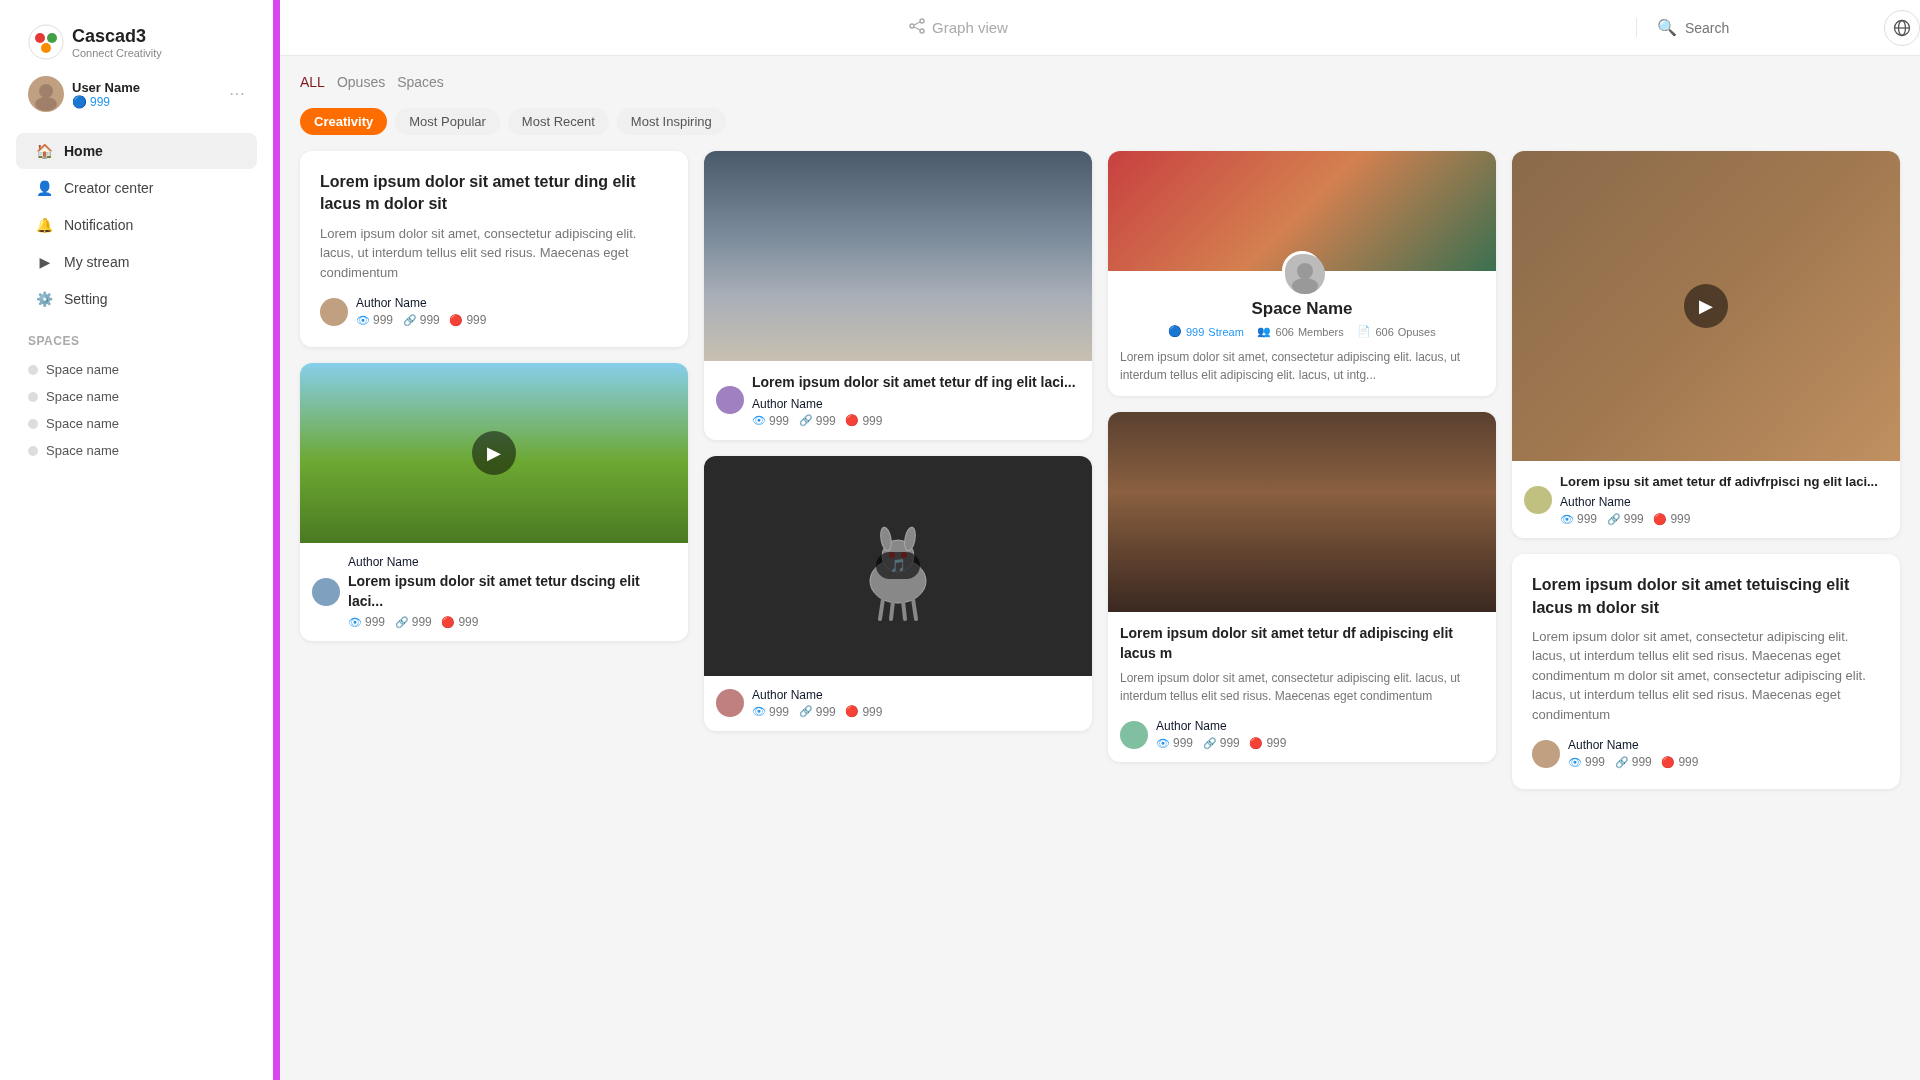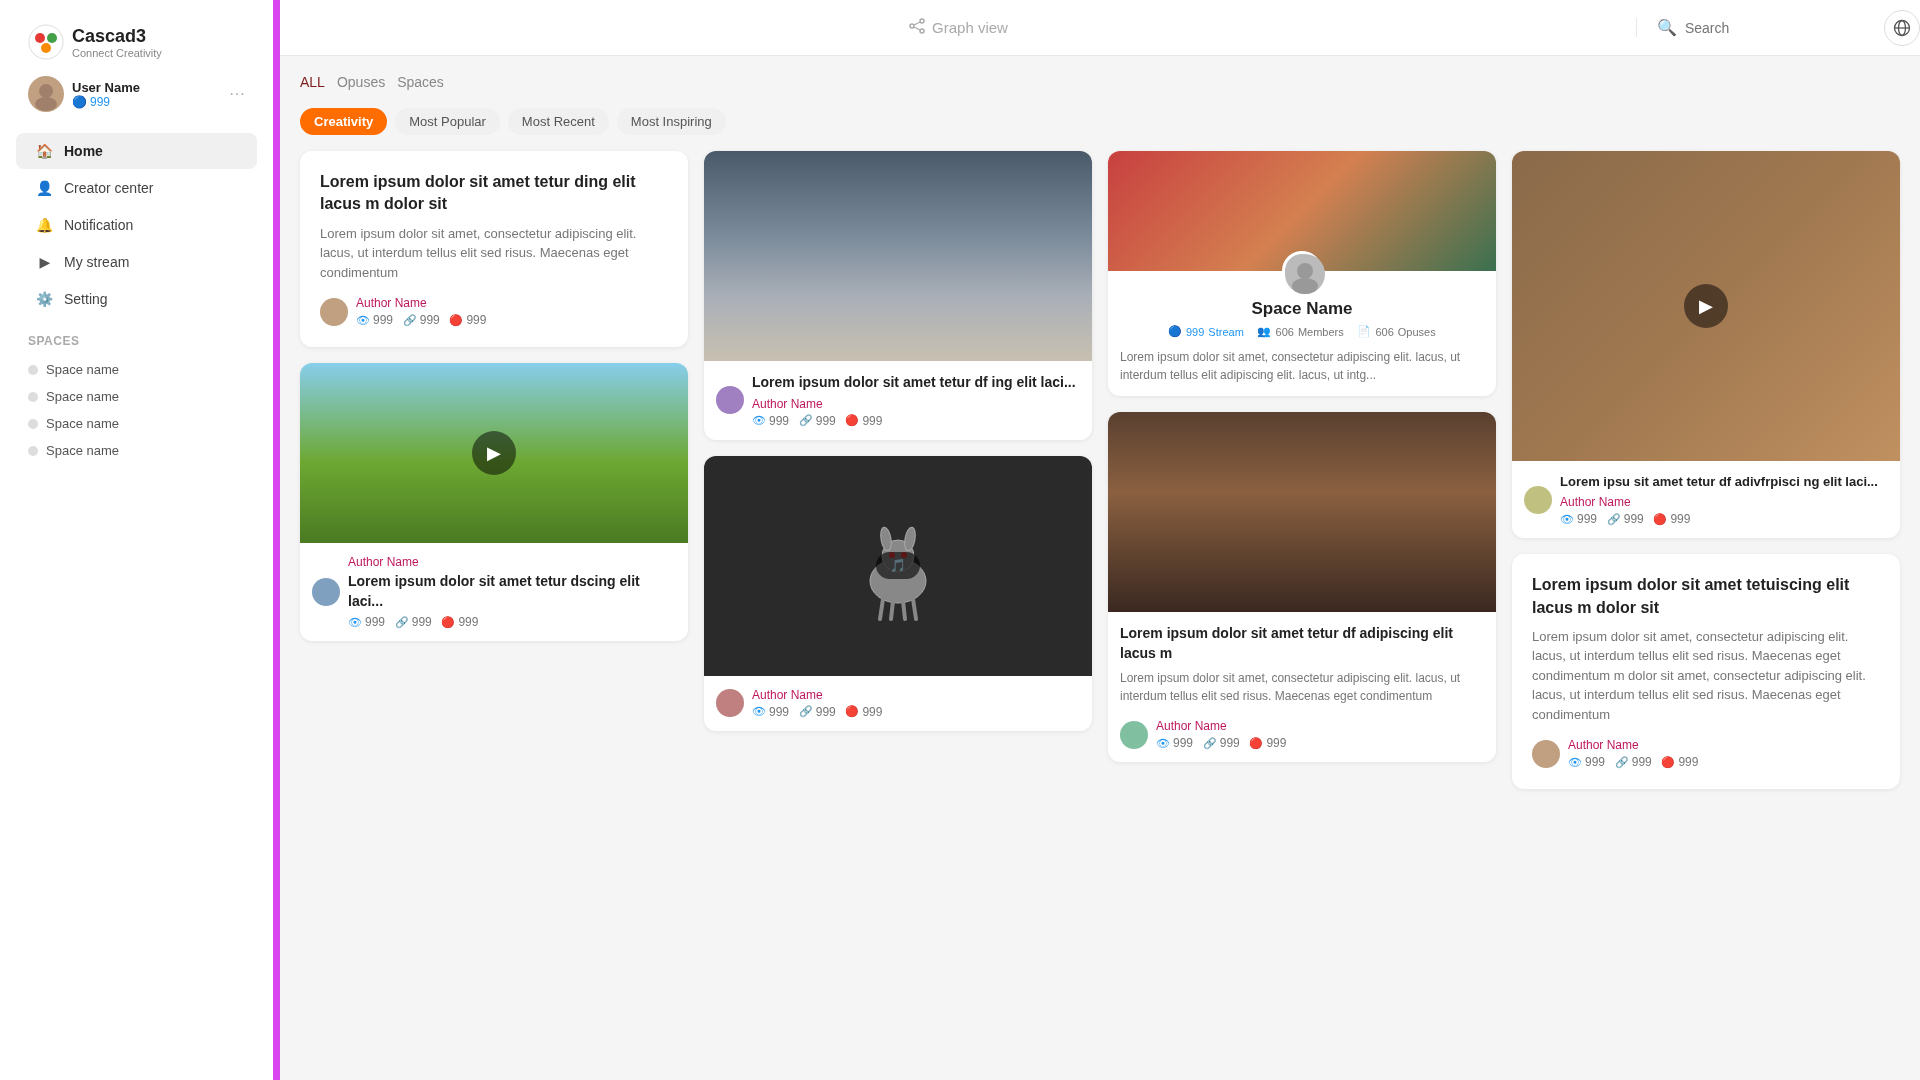--- a/index.html
+++ b/index.html
@@ -64,21 +64,21 @@
     
     .masonry { display: grid; grid-template-columns: repeat(4, 1fr); gap: 16px; align-items: start; }
 
     
     .card { background: #fff; border-radius: 12px; overflow: hidden; box-shadow: 0 1px 4px rgba(0,0,0,0.08); cursor: pointer; }
     .card-text-only { padding: 20px; }
     .card-title { font-size: 16px; font-weight: 700; color: #222; line-height: 1.4; margin-bottom: 8px; }
     .card-desc { font-size: 13px; color: #777; line-height: 1.5; margin-bottom: 14px; }
     .card-author { display: flex; align-items: center; gap: 8px; }
     .author-avatar { width: 28px; height: 28px; border-radius: 50%; background: #e0e0e0; flex-shrink: 0; overflow: hidden; }
-    .author-name { font-size: 12px; color: #be185d; font-weight: 500; margin-bottom: 3px; }
+    .author-name { font-size: 12px; color: #0f172a; font-weight: 500; margin-bottom: 3px; }
     .stats { display: flex; gap: 10px; }
     .stat { display: flex; align-items: center; gap: 3px; font-size: 12px; color: #777; }
     .stat-icon { font-size: 11px; }
     .card-image-wrap { position: relative; }
     .play-btn { position: absolute; top: 50%; left: 50%; transform: translate(-50%, -50%); width: 44px; height: 44px; background: rgba(0,0,0,0.5); border-radius: 50%; display: flex; align-items: center; justify-content: center; color: #fff; font-size: 18px; }
     .card-bottom { padding: 12px; }
 
     
     .space-card { background: #fff; border-radius: 12px; overflow: hidden; box-shadow: 0 1px 4px rgba(0,0,0,0.08); }
     .space-avatar-row { display: flex; justify-content: center; margin-top: -20px; margin-bottom: 8px; }

